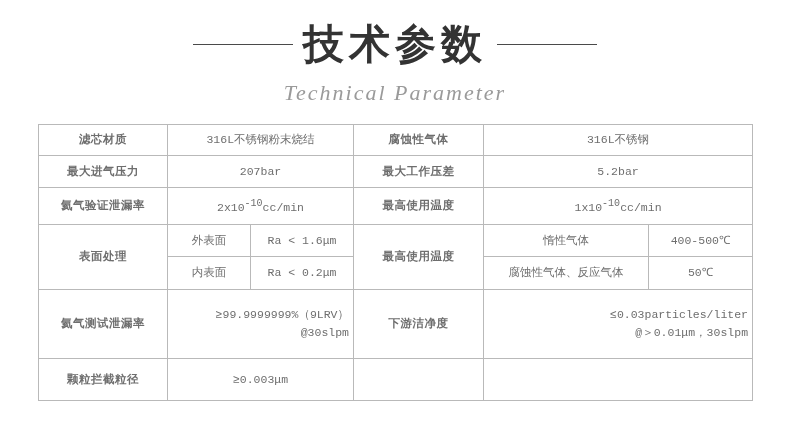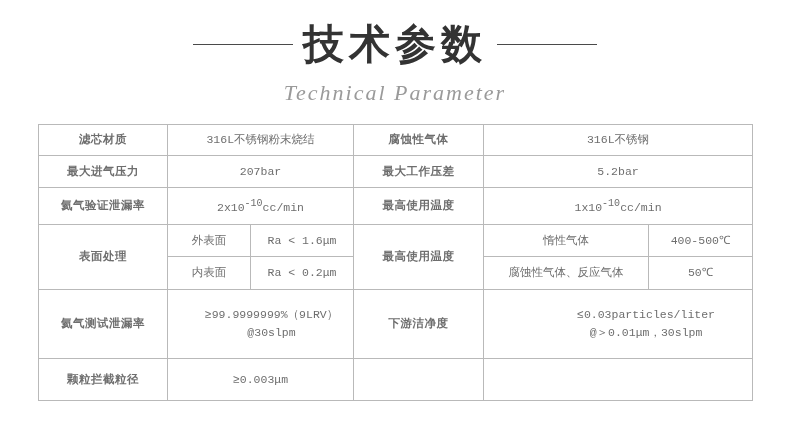--- a/index.html
+++ b/index.html
@@ -80,21 +80,21 @@
     letter-spacing: 0.5px;
   }
   td.sub-label {
     color: #6e6e6e;
     font-weight: normal;
     font-size: 11.5px;
     margin-top: 48px;
   }
   .multi {
     display: block;
-    text-align: center;
+    text-align: right;
     padding-left: 22px;
   }
   sup {
     font-size: 10px;
     vertical-align: super;
   }
   .nowrap { white-space: nowrap; }
 </style>
 </head>
 <body>

